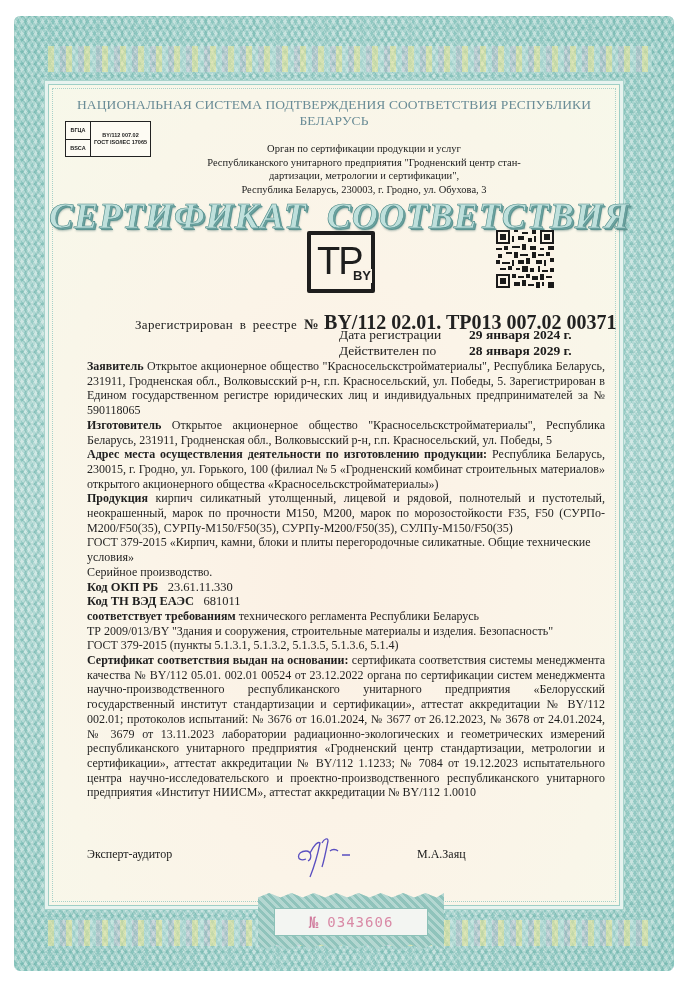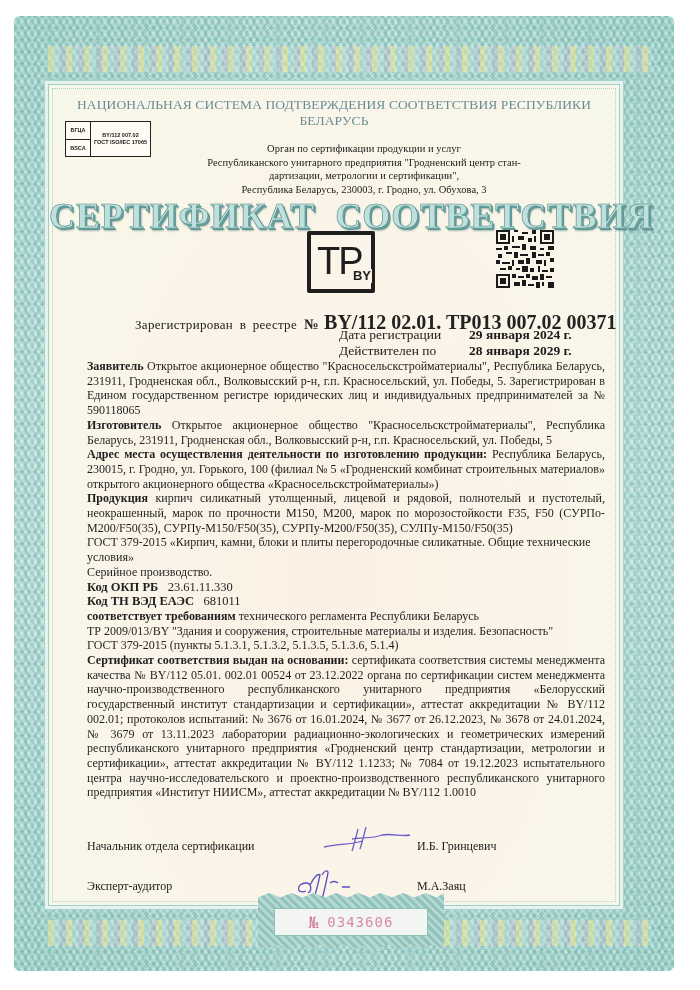--- a/index.html
+++ b/index.html
@@ -53,20 +53,21 @@
     .accr-right { flex:1; display:flex; flex-direction:column; align-items:center; justify-content:center; line-height:7px; text-align:center; }
     .organ {
       position:absolute; top:34px; left:100px; right:40px; text-align:center;
       font-size:10.5px; line-height:13.5px; color:#222;margin-top:23px;
     }
     .title {
       position:absolute; top:110px; left:0; right:0; text-align:center;
       font-size:36px; font-weight:bold; letter-spacing:1px; color:#bfe0dc;
       font-family:"Liberation Serif", serif;
       text-shadow: 1px 1px 0 #6fa6a3, 2px 2px 0 #5d9592, 2px 3px 2px rgba(40,90,90,0.4);
+      font-style: italic;
       -webkit-text-stroke:0.6px #4e8a88;
     }
     .tr-logo {
       position:absolute; left:258px; top:146px; width:68px; height:62px;
       border:4px solid #1e1e1e; border-radius:2px; box-sizing:border-box;
       background:transparent;
     }
     .tr-logo .tr {
       position:absolute; left:6px; top:2px; font-family:"Liberation Sans", sans-serif;
       font-size:38px; color:#1e1e1e; letter-spacing:-2px; line-height:48px;
@@ -240,27 +241,20 @@
     <p>Серийное производство.</p>
     <p class="code-line"><b>Код ОКП РБ</b>&nbsp;&nbsp;&nbsp;<span>23.61.11.330</span></p>
     <p class="code-line"><b>Код ТН ВЭД ЕАЭС</b>&nbsp;&nbsp;&nbsp;<span>681011</span></p>
     <p><b>соответствует требованиям</b><span> технического регламента Республики Беларусь</span></p>
     <p>ТР 2009/013/BY "Здания и сооружения, строительные материалы и изделия. Безопасность"</p>
     <p style="text-align:left;">ГОСТ 379-2015 (пункты 5.1.3.1, 5.1.3.2, 5.1.3.5, 5.1.3.6, 5.1.4)</p>
     <p><b>Сертификат соответствия выдан на основании:</b><span> сертификата соответствия системы менеджмента качества № BY/112 05.01. 002.01 00524 от 23.12.2022 органа по сертификации систем менеджмента научно-производственного республиканского унитарного предприятия «Белорусский государственный институт стандартизации и сертификации», аттестат аккредитации № BY/112 002.01; протоколов испытаний: № 3676 от 16.01.2024, № 3677 от 26.12.2023, № 3678 от 24.01.2024, № 3679 от 13.11.2023 лаборатории радиационно-экологических и геометрических измерений республиканского унитарного предприятия «Гродненский центр стандартизации, метрологии и сертификации», аттестат аккредитации № BY/112 1.1233; № 7084 от 19.12.2023 испытательного центра научно-исследовательского и проектно-производственного республиканского унитарного предприятия «Институт НИИСМ», аттестат аккредитации № BY/112 1.0010</span></p>
   </div>
 
   <div class="signs">
-    <div class="sign-row">
-      <span class="role">Начальник отдела сертификации</span>
-      <svg class="sig" style="left:235px;top:-14px;" width="90" height="30" viewBox="0 0 90 30">
-        <path d="M2 22 C20 18 30 20 40 16 M36 4 C34 12 32 20 30 26 M44 2 C42 10 40 18 38 24 M30 14 C40 12 50 14 60 10 C70 8 80 12 88 10" stroke="#6a5fc8" stroke-width="1.3" fill="none"></path>
-      </svg>
-      <span class="name">И.Б. Гринцевич</span>
-    </div>
     <div class="sign-row" style="margin-top:8px;">
       <span class="role">Эксперт-аудитор</span>
       <svg class="sig" style="left:205px;top:-14px;" width="70" height="46" viewBox="0 0 70 46">
         <path d="M14 26 C4 30 4 18 14 18 C20 18 20 26 16 28 M18 20 C22 12 26 8 28 10 C26 20 22 34 18 44 M30 10 C32 6 36 4 36 8 C34 18 32 28 30 34 M38 18 C40 16 44 16 46 18 M50 22 L58 22" stroke="#5a4fc0" stroke-width="1.3" fill="none"></path>
       </svg>
       <span class="name">М.А.Заяц</span>
     </div>
   </div>
 </div>
 

